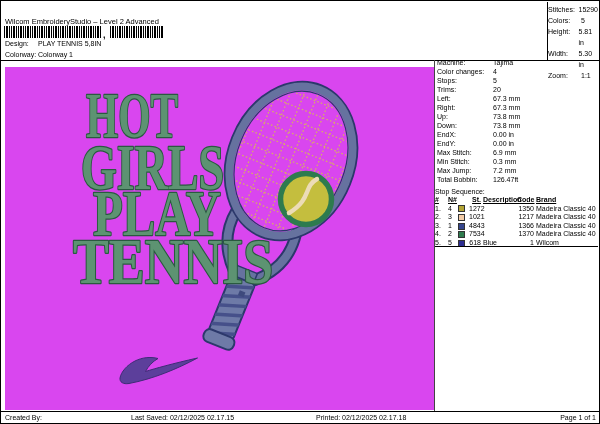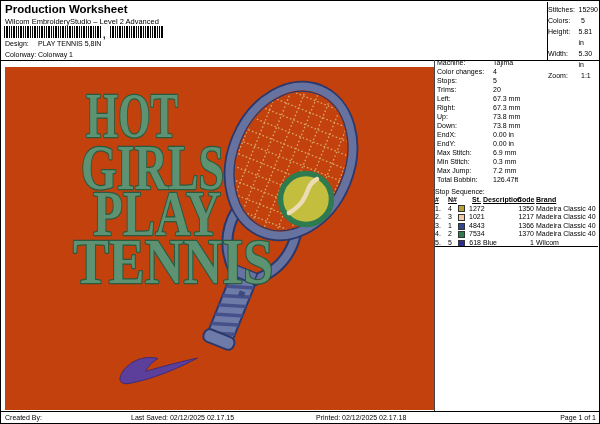--- a/index.html
+++ b/index.html
@@ -36,21 +36,20 @@
   .stop-line { left:434px; top:245px; width:163px; border-top:1px solid #000; }
   .footer-line { left:0; top:410px; width:598px; border-top:1px solid #000; }
   .footer-item { top:413px; font-size:7px; }
   .emb-text { font-family:"Liberation Serif", serif; font-weight:bold; paint-order:stroke; stroke-linejoin:round; }
 </style>
 </head>
 <body>
 
 <div class="page">
 
-  <div class="abs title">Production Worksheet</div>
   <div class="abs subtitle">Wilcom EmbroideryStudio – Level 2 Advanced</div>
 
   <div class="abs barcode-wrap">
     <div class="bars bars1"></div>
     <span class="bc-comma">,</span>
     <div class="bars bars2"></div>
   </div>
 
   <div class="abs design-row">
     <span class="hdr-key">Design:</span>
@@ -79,21 +78,21 @@
         <span class="s-label">Width:</span>
         <span>5.30 in</span>
       </div>
     <div class="s-row">
         <span class="s-label">Zoom:</span>
         <span>1:1</span>
       </div>
   </div>
   <div class="abs header-line"></div>
 
-  <div class="abs canvas" style="background: #c2410c;">
+  <div class="abs canvas" style="background: #d946ef;">
     <svg width="429" height="343" viewBox="4 66 429 343">
       <defs>
         <clipPath id="headclip">
             <ellipse cx="0" cy="0" rx="53" ry="71"></ellipse>
           </clipPath>
         <clipPath id="gripclip">
             <rect x="-13" y="128" width="26" height="60" rx="3"></rect>
           </clipPath>
       </defs>
 

